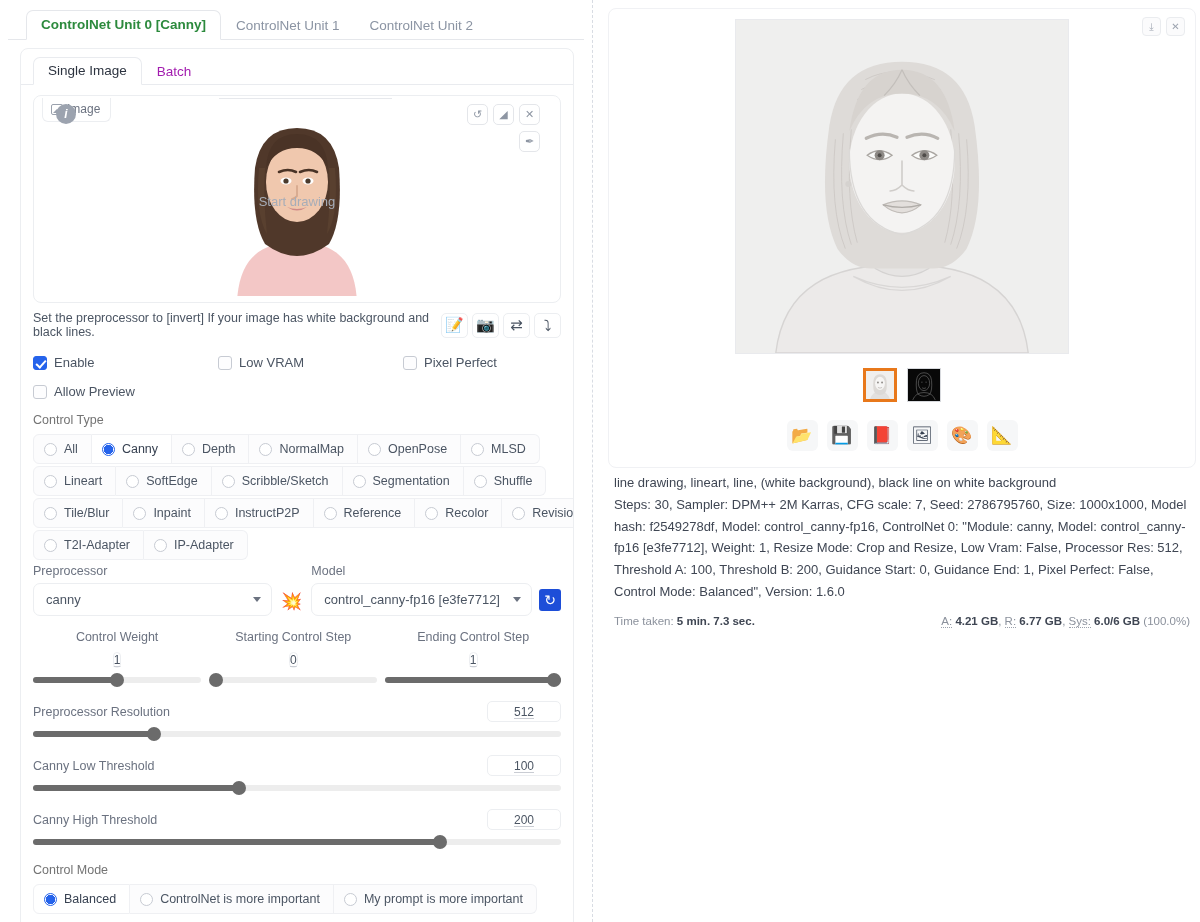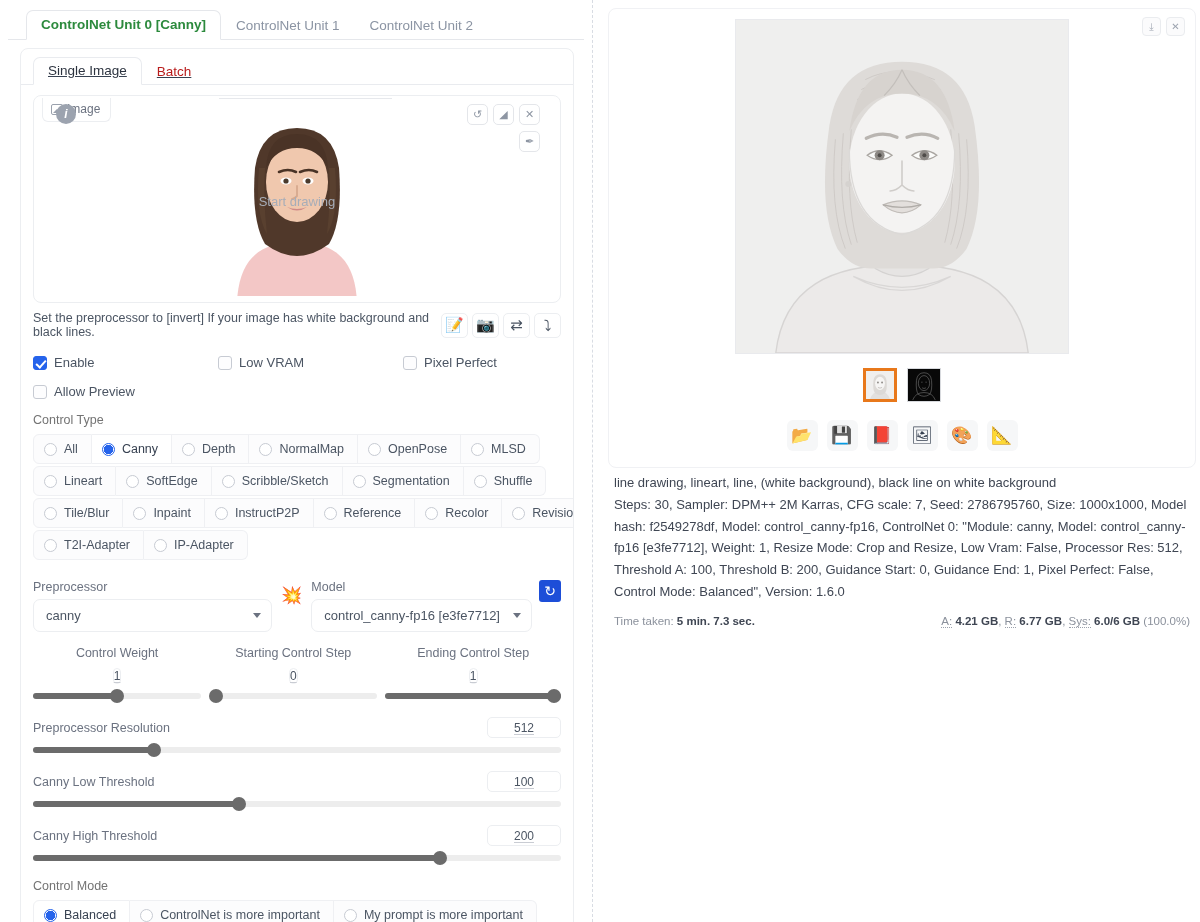--- a/index.html
+++ b/index.html
@@ -69,26 +69,25 @@
     height: 884px;
     overflow: hidden;
   }
 
   .sub-tabs {
     display: flex; align-items: flex-end;
     height: 30px;
     padding-left: 12px;
     border-bottom: 1px solid #e9ebef;
     margin-top: 6px;
-    text-decoration: underline;
   }
   .sub-tab {
     padding: 5px 14px 6px 14px;
     font-size: 13.5px;
-    color: #b91c1c;
+    color: #a21caf;
     border: 1px solid transparent;
     border-bottom: none;
     border-radius: 7px 7px 0 0;
     cursor: pointer;
     position: relative; top: 1px;
   }
   .sub-tab.active {
     color: #2d3440;
     background: #fff;
     border-color: #e9ebef;
@@ -245,21 +244,21 @@
     display: inline-block; flex: none;
   }
   .rpill.on { background: #fff; }
   .rpill.on .rdot {
     border: 1.5px solid #2563eb;
     background: radial-gradient(circle, #2563eb 0 4.5px, #fff 4.6px 100%);
   }
   .rpill.on span { color: #374151; }
 
   
-  .pm-row { display: flex; align-items: flex-start; gap: 7px; margin-top: 20px; }
+  .pm-row { display: flex; align-items: flex-end; gap: 7px; margin-top: 4px; }
   .pm-col { display: flex; flex-direction: column; }
   .pm-label { font-size: 12.5px; color: #6b7280; margin-bottom: 5px; }
   .select {
     height: 33px;
     border: 1px solid #eceef1;
     border-radius: 7px;
     background: #fff;
     display: flex; align-items: center;
     padding: 0 10px 0 12px;
     font-size: 13px; color: #4b5563;

